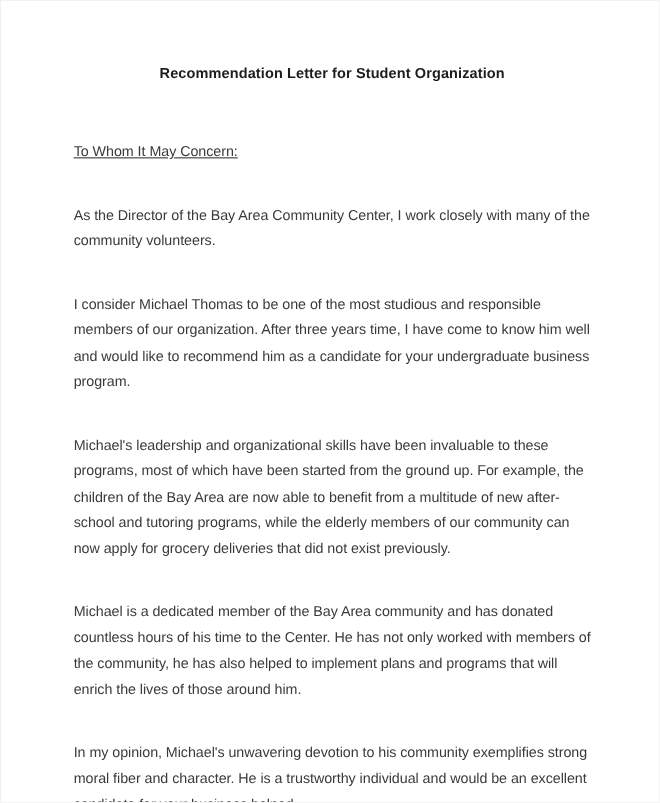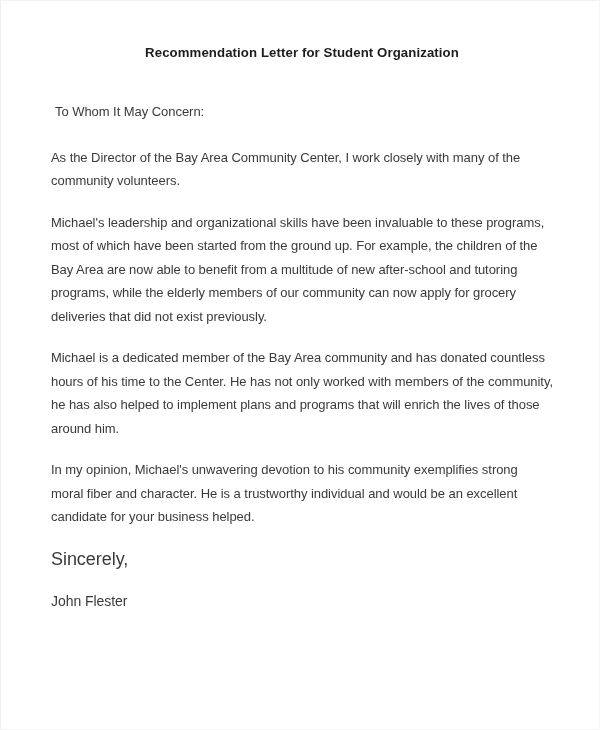--- a/index.html
+++ b/index.html
@@ -28,36 +28,37 @@
     top: 0;
     width: 502px;
   }
   .doc-title {
     text-align: center;
     font-size: 13.2px;
     font-weight: bold;
     color: #1d1d1d;
     letter-spacing: 0.1px;
     margin: 0;
-    padding-top: 44px;
+    padding-top: 58px;
     line-height: 16px;
   }
   .salutation {
     font-size: 13px;
     color: #3a3a3a;
     line-height: 23.5px;
-    margin: 4px;
+    margin: 16px;
     padding-top: 35px;
     letter-spacing: -0.05px;
+    text-decoration: underline;
   }
   .para {
     font-size: 13px;
     color: #3a3a3a;
     line-height: 23.5px;
-    margin: 0;
+    margin: 16px;
     padding-top: 18px;
     letter-spacing: -0.05px;
     text-align: left;
   }
   .closing {
     font-size: 18px;
     color: #3a3a3a;
     line-height: 23.5px;
     margin: 0;
     padding-top: 19px;
@@ -79,20 +80,21 @@
 
 <div id="page">
   <div class="doc-body">
 
     <h1 class="doc-title">Recommendation Letter for Student Organization</h1>
 
     <p class="salutation">To Whom It May Concern:</p>
 
     <p class="para">As the Director of the Bay Area Community Center, I work closely with many of the community volunteers.</p>
 
+    <p class="para">I consider Michael Thomas to be one of the most studious and responsible members of our organization. After three years time, I have come to know him well and would like to recommend him as a candidate for your undergraduate business program.</p>
 
     <p class="para">Michael's leadership and organizational skills have been invaluable to these programs, most of which have been started from the ground up. For example, the children of the Bay Area are now able to benefit from a multitude of new after-school and tutoring programs, while the elderly members of our community can now apply for grocery deliveries that did not exist previously.</p>
 
     <p class="para">Michael is a dedicated member of the Bay Area community and has donated countless hours of his time to the Center. He has not only worked with members of the community, he has also helped to implement plans and programs that will enrich the lives of those around him.</p>
 
     <p class="para">In my opinion, Michael's unwavering devotion to his community exemplifies strong moral fiber and character. He is a trustworthy individual and would be an excellent candidate for your business helped.</p>
 
     <p class="closing">Sincerely,</p>
 
     <div class="signature-block">

